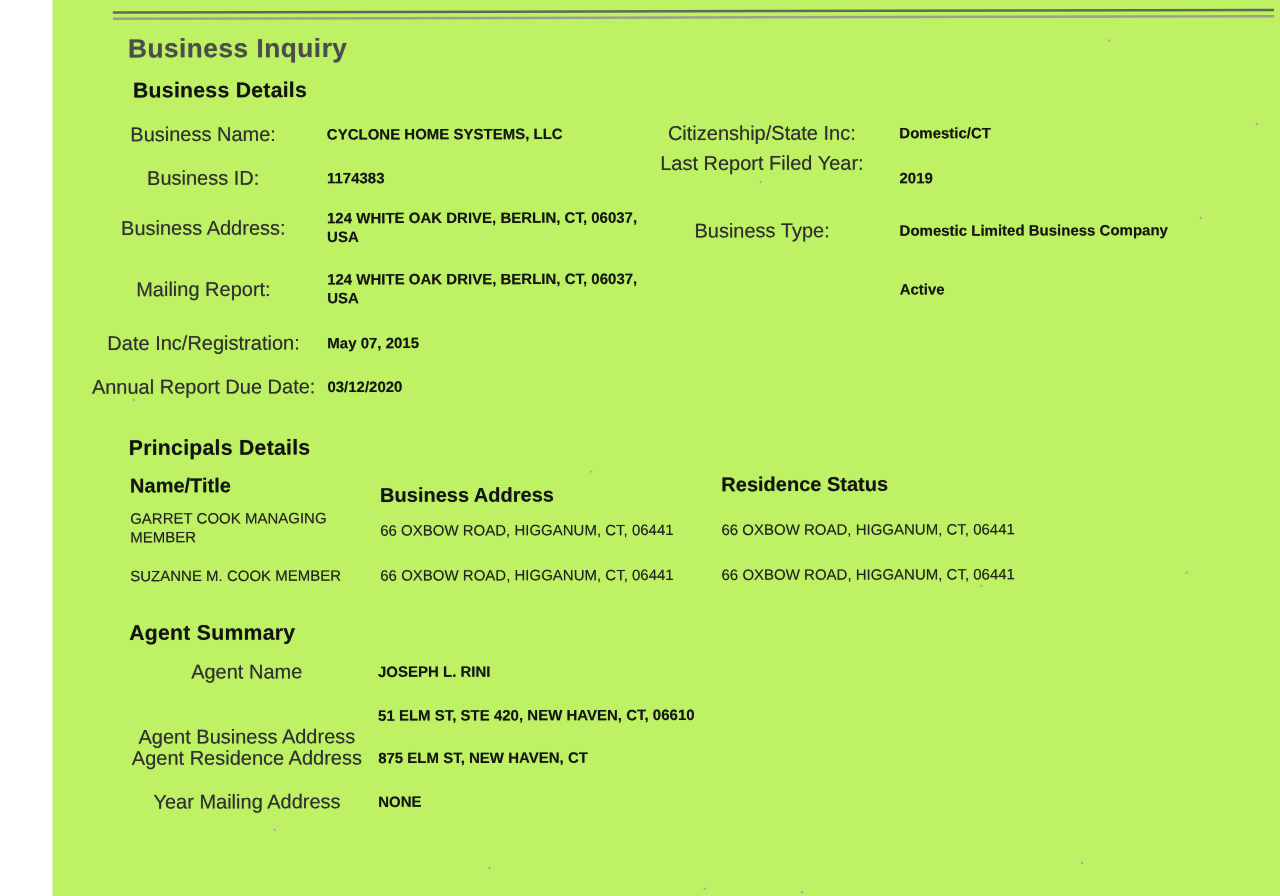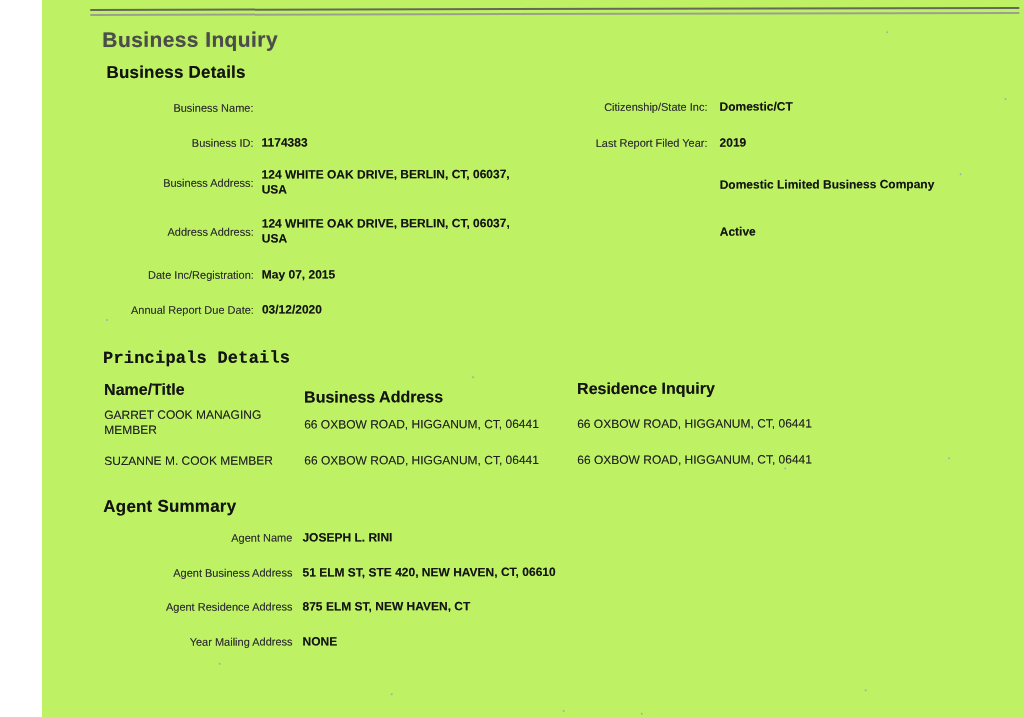--- a/index.html
+++ b/index.html
@@ -32,22 +32,22 @@
   }
   .h2 {
     position: absolute; margin: 0;
     font-size: 17px; font-weight: bold; color: #131313;
     letter-spacing: 0.2px;
     text-shadow: 0 0 0.6px rgba(0,0,0,0.5);
   }
 
   .lbl {
     position: absolute;
-    font-size: 11px; line-height: 15px; color: #2e2e2e;
-    text-align: right;
+    font-size: 16px; line-height: 15px; color: #2e2e2e;
+    text-align: center;
     text-shadow: 0 0 0.6px rgba(45,45,45,0.5);
   }
   .val {
     position: absolute;
     font-size: 12px; line-height: 15px; font-weight: bold; color: #141414;
     text-shadow: 0 0 0.6px rgba(0,0,0,0.45);
   }
   .l-lbl { left: 30px;  width: 182px; }
   .l-val { left: 220px; width: 250px; }
   .r-lbl { left: 470px; width: 196px; }
@@ -78,66 +78,68 @@
 <div class="page">
   <div class="sheet">
 
     <div class="rule"></div>
 
     <h1 class="title">Business Inquiry</h1>
 
     <h2 class="h2" style="left:65px; top:62px;">Business Details</h2>
 
     <div class="lbl l-lbl" style="top:100px">Business Name:</div>
+    <div class="val l-val" style="top:100px">CYCLONE HOME SYSTEMS, LLC</div>
 
     <div class="lbl l-lbl" style="top:135px">Business ID:</div>
     <div class="val l-val" style="top:135px">1174383</div>
 
     <div class="lbl l-lbl" style="top:175px">Business Address:</div>
     <div class="val l-val" style="top:167px">124 WHITE OAK DRIVE, BERLIN, CT, 06037, USA</div>
 
-    <div class="lbl l-lbl" style="top:224px">Address Address:</div>
+    <div class="lbl l-lbl" style="top:224px">Mailing Report:</div>
     <div class="val l-val" style="top:216px">124 WHITE OAK DRIVE, BERLIN, CT, 06037, USA</div>
 
     <div class="lbl l-lbl" style="top:267px">Date Inc/Registration:</div>
     <div class="val l-val" style="top:267px">May 07, 2015</div>
 
     <div class="lbl l-lbl" style="top:302px">Annual Report Due Date:</div>
     <div class="val l-val" style="top:302px">03/12/2020</div>
 
     <div class="lbl r-lbl" style="top:100px">Citizenship/State Inc:</div>
     <div class="val r-val" style="top:100px">Domestic/CT</div>
 
-    <div class="lbl r-lbl" style="top:136px">Last Report Filed Year:</div>
+    <div class="lbl r-lbl" style="top:124px">Last Report Filed Year:</div>
     <div class="val r-val" style="top:136px">2019</div>
 
+    <div class="lbl r-lbl" style="top:178px">Business Type:</div>
     <div class="val r-val" style="top:178px">Domestic Limited Business Company</div>
 
     <div class="val r-val" style="top:225px">Active</div>
 
-    <h2 class="h2" style="left:61px; top:348px;font-family:Liberation Mono, monospace;">Principals Details</h2>
+    <h2 class="h2" style="left:61px; top:348px;">Principals Details</h2>
 
     <div class="th" style="left:62px;  top:380px;">Name/Title</div>
     <div class="th" style="left:262px; top:388px;">Business Address</div>
-    <div class="th" style="left:535px; top:380px;">Residence Inquiry</div>
+    <div class="th" style="left:535px; top:380px;">Residence Status</div>
 
     <div class="td" style="left:62px;  top:407px; width:185px;">GARRET COOK  MANAGING MEMBER</div>
     <div class="td" style="left:262px; top:417px; width:260px;">66 OXBOW ROAD, HIGGANUM, CT, 06441</div>
     <div class="td" style="left:535px; top:417px; width:260px;">66 OXBOW ROAD, HIGGANUM, CT, 06441</div>
 
     <div class="td nowrap" style="left:62px; top:453px;">SUZANNE M. COOK  MEMBER</div>
     <div class="td" style="left:262px; top:453px; width:260px;">66 OXBOW ROAD, HIGGANUM, CT, 06441</div>
     <div class="td" style="left:535px; top:453px; width:260px;">66 OXBOW ROAD, HIGGANUM, CT, 06441</div>
 
     <h2 class="h2" style="left:61px; top:496px;">Agent Summary</h2>
 
     <div class="lbl a-lbl" style="top:530px">Agent Name</div>
     <div class="val a-val" style="top:530px">JOSEPH L. RINI</div>
 
-    <div class="lbl a-lbl" style="top:565px">Agent Business Address</div>
+    <div class="lbl a-lbl" style="top:582px">Agent Business Address</div>
     <div class="val a-val" style="top:565px">51 ELM ST, STE 420, NEW HAVEN, CT, 06610</div>
 
     <div class="lbl a-lbl" style="top:599px">Agent Residence Address</div>
     <div class="val a-val" style="top:599px">875 ELM ST, NEW HAVEN, CT</div>
 
     <div class="lbl a-lbl" style="top:634px">Year Mailing Address</div>
     <div class="val a-val" style="top:634px">NONE</div>
 
     <div class="speck" style="left:845px; top:32px;"></div>
     <div class="speck" style="left:963px; top:99px;"></div>

